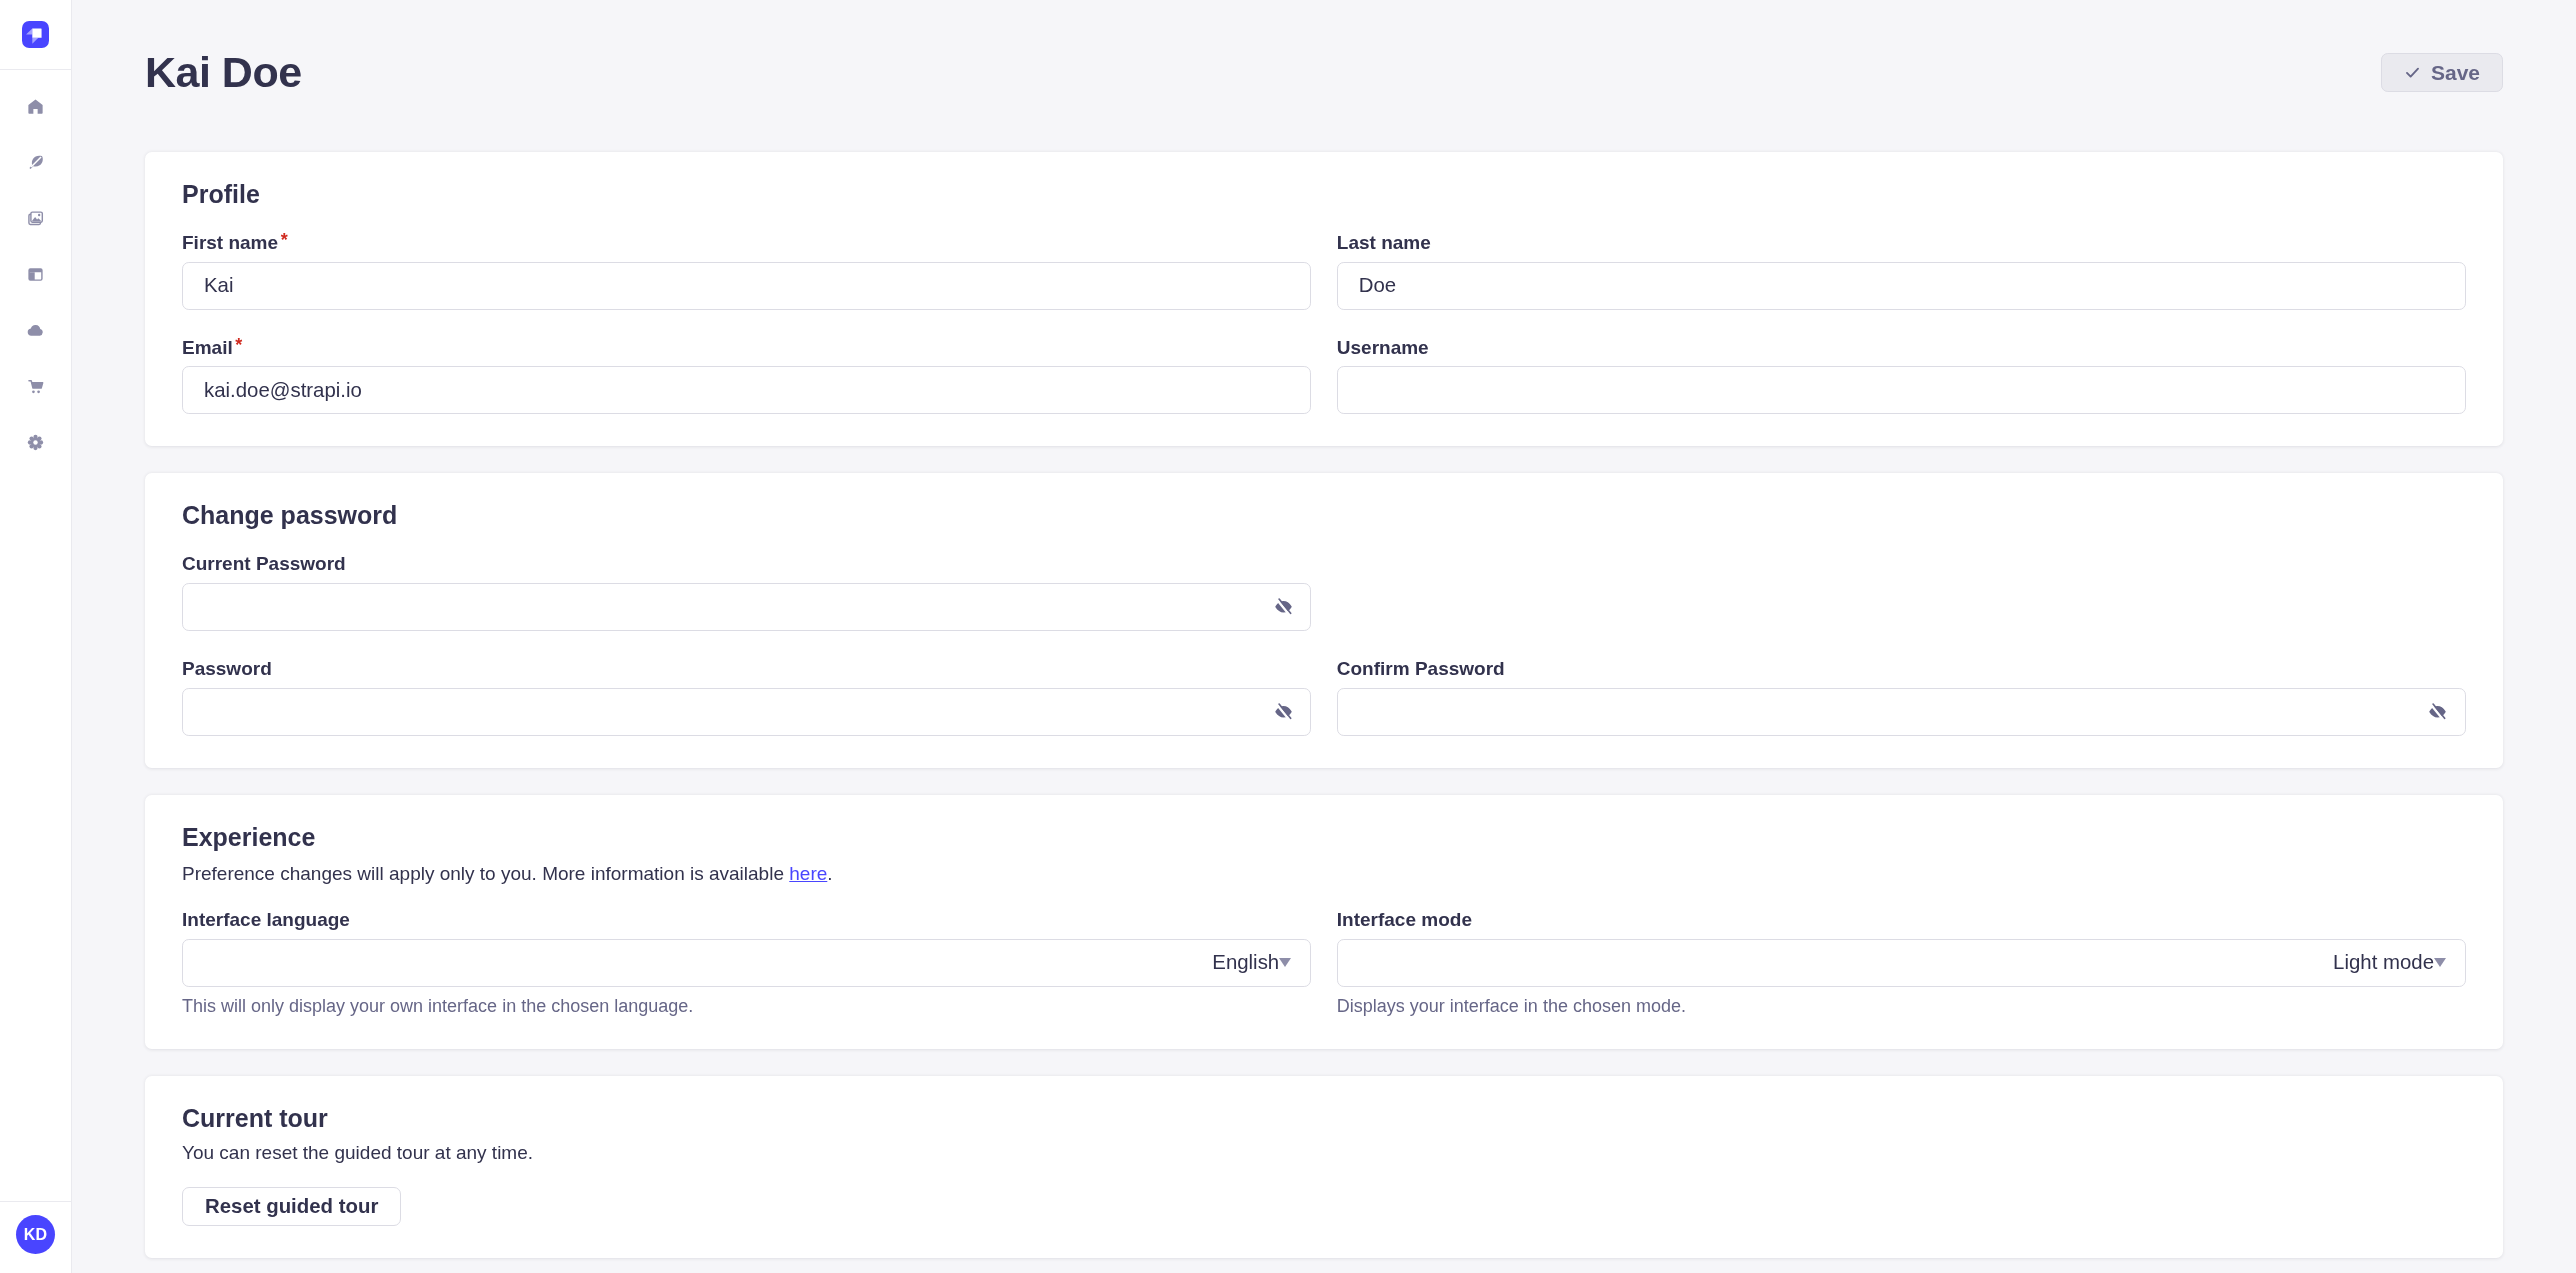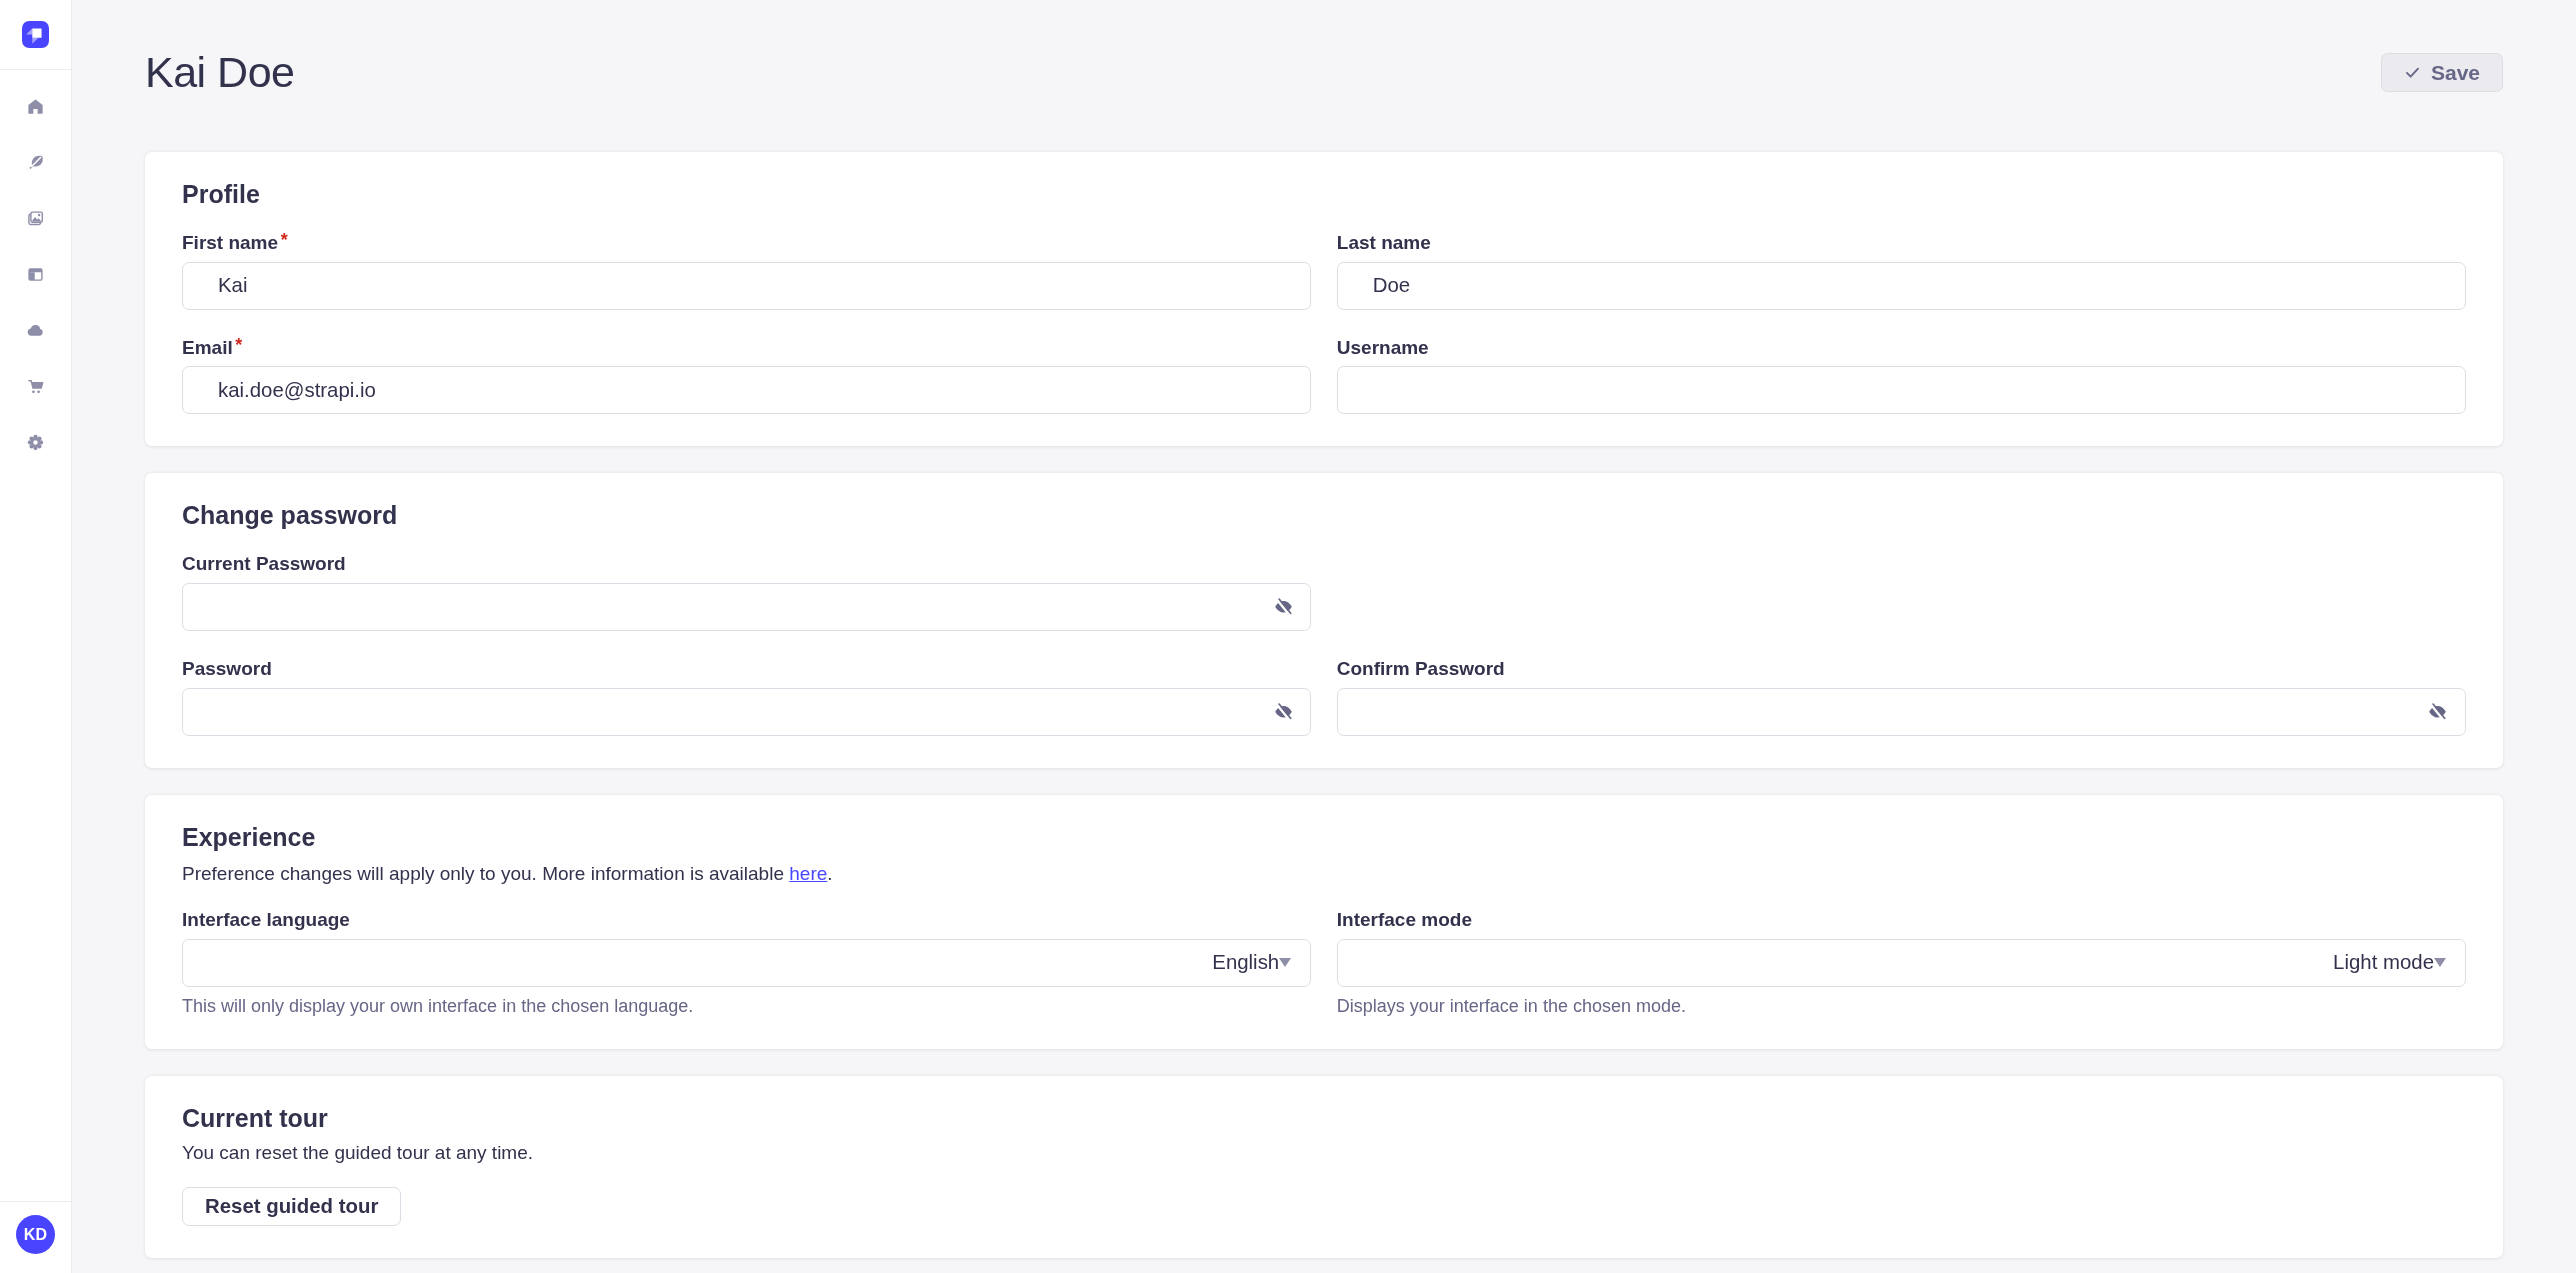--- a/index.html
+++ b/index.html
@@ -41,21 +41,21 @@
     display:flex; align-items:center; justify-content:center; cursor:pointer;
     font-family:"Liberation Sans", sans-serif;
   }
 
   
   .main { flex:1; padding:0 73px; }
   .page-header {
     margin-top:46px; height:53px;
     display:flex; justify-content:space-between; align-items:center;
   }
-  .page-title { margin:0; font-size:43px; line-height:51px; font-weight:400; color:#32324d; letter-spacing:-0.5px; }
+  .page-title { margin:0; font-size:43px; line-height:51px; font-weight:700; color:#32324d; letter-spacing:-0.5px; }
   .save-btn {
     height:39px; padding:0 22px;
     background:#eaeaef; border:0.9px solid #dcdce4; border-radius:6.8px;
     color:#666687; font-size:21px; font-weight:600;
     display:flex; align-items:center; gap:10.2px; cursor:default;
     font-family:"Liberation Sans", sans-serif;
   }
   .save-btn svg { width:17px; height:17px; }
 
   .cards { margin-top:53px; display:flex; flex-direction:column; gap:27px; }
@@ -73,21 +73,21 @@
     display:flex; align-items:flex-start; gap:2.6px;
     font-size:19px; line-height:22px; font-weight:600; color:#32324d;
     margin-bottom:7.7px;
   }
   .req { color:#d02b20; font-size:18px; line-height:17px; }
 
   .input-wrap { position:relative; }
   .text-input {
     width:100%; height:48px;
     border:0.9px solid #dcdce4; border-radius:6.8px;
-    background:#ffffff; padding:0 35px;
+    background:#ffffff; padding:0 21px;
     font-size:20.4px; color:#32324d;
     font-family:"Liberation Sans", sans-serif; outline:none;
   }
   .text-input.with-eye { padding-right:55px; }
   .eye-btn {
     position:absolute; right:13.6px; top:50%; transform:translateY(-50%);
     width:29px; height:29px; padding:0; border:none; background:none;
     display:flex; align-items:center; justify-content:center; cursor:pointer; color:#666687;
   }
   .eye-btn svg { width:23px; height:20.4px; }

